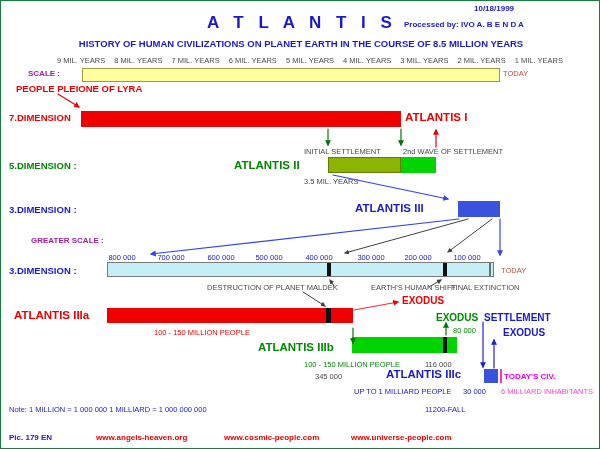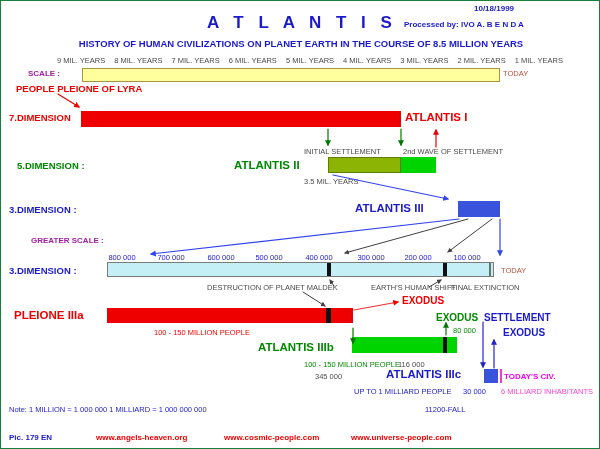--- a/index.html
+++ b/index.html
@@ -56,21 +56,21 @@
   <div class="abs brn t7" style="left:502px;top:69px;">TODAY</div>
 
   <div class="abs red b t9" style="left:15px;top:83px;">PEOPLE PLEIONE OF LYRA</div>
 
   <div class="abs red b t9" style="left:8px;top:112px;">7.DIMENSION</div>
   <div class="bar" style="left:80px;top:110px;width:320px;height:16px;background:#ee0000;"></div>
   <div class="abs red b t11" style="left:404px;top:111px;">ATLANTIS I</div>
   <div class="abs gry t7" style="left:303px;top:147px;">INITIAL SETTLEMENT</div>
   <div class="abs gry t7" style="left:402px;top:147px;">2nd WAVE OF SETTLEMENT</div>
 
-  <div class="abs green b t9" style="left:16px;top:160px;">5.DIMENSION :</div>
+  <div class="abs green b t9" style="left:8px;top:160px;">5.DIMENSION :</div>
   <div class="abs green b t11" style="left:233px;top:159px;">ATLANTIS II</div>
   <div class="bar" style="left:327px;top:156px;width:108px;height:16px;display:flex;">
     <div style="width:73px;background:#8cb404;border:1px solid #5f7d00;box-sizing:border-box;"></div>
     <div style="width:35px;background:#00d400;"></div>
   </div>
   <div class="abs gry t7" style="left:303px;top:177px;">3.5 MIL. YEARS</div>
 
   <div class="abs blue b t9" style="left:8px;top:204px;">3.DIMENSION :</div>
   <div class="abs blue b t11" style="left:354px;top:202px;">ATLANTIS III</div>
   <div class="bar" style="left:457px;top:200px;width:42px;height:16px;background:#3a53dc;"></div>
@@ -89,39 +89,39 @@
   <div class="bar" style="left:106px;top:261px;width:387px;height:15px;background:#c5eff7;border:1px solid #7a7a7a;box-sizing:border-box;">
     <div class="tick" style="left:219px;width:4px;background:#101010;"></div>
     <div class="tick" style="left:335px;width:4px;background:#101010;"></div>
     <div class="tick" style="left:381px;width:2px;background:#5f7868;"></div>
   </div>
   <div class="abs brn t7" style="left:500px;top:266px;">TODAY</div>
   <div class="abs gry t7" style="left:206px;top:283px;">DESTRUCTION OF PLANET MALDEK</div>
   <div class="abs gry t7" style="left:370px;top:283px;">EARTH'S HUMAN SHIFT</div>
   <div class="abs gry t7" style="left:450px;top:283px;">FINAL EXTINCTION</div>
 
-  <div class="abs red b t11" style="left:13px;top:309px;">PLEIONE IIIa</div>
+  <div class="abs red b t11" style="left:13px;top:309px;">ATLANTIS IIIa</div>
   <div class="bar" style="left:106px;top:307px;width:246px;height:15px;background:#ee0000;">
     <div class="tick" style="left:219px;width:5px;background:#101010;"></div>
   </div>
   <div class="abs red b t10" style="left:401px;top:295px;">EXODUS</div>
   <div class="abs red t7" style="left:153px;top:328px;">100 - 150 MILLION PEOPLE</div>
   <div class="abs gry t7" style="left:314px;top:328px;margin-top:44px;">345 000</div>
 
   <div class="abs green b t10" style="left:435px;top:312px;">EXODUS</div>
   <div class="abs blue b t10" style="left:483px;top:312px;">SETTLEMENT</div>
   <div class="abs green t7" style="left:452px;top:326px;">80 000</div>
   <div class="abs blue b t10" style="left:502px;top:327px;">EXODUS</div>
 
   <div class="abs green b t11" style="left:257px;top:341px;">ATLANTIS IIIb</div>
   <div class="bar" style="left:351px;top:336px;width:105px;height:16px;background:#00d400;">
     <div class="tick" style="left:91px;width:4px;background:#101010;"></div>
   </div>
   <div class="abs green t7" style="left:303px;top:360px;">100 - 150 MILLION PEOPLE</div>
-  <div class="abs gry t7" style="left:397px;top:360px;">116 000</div>
+  <div class="abs gry t7" style="left:424px;top:360px;">116 000</div>
 
   <div class="abs blue b t11" style="left:385px;top:368px;">ATLANTIS IIIc</div>
   <div class="bar" style="left:483px;top:368px;width:14px;height:14px;background:#3a53dc;"></div>
   <div class="bar" style="left:499px;top:368px;width:2px;height:14px;background:#ff33cc;"></div>
   <div class="abs b t8" style="left:503px;top:372px;color:#ee00ee;">TODAY'S CIV.</div>
   <div class="abs blue t7" style="left:353px;top:387px;">UP TO 1 MILLIARD PEOPLE</div>
   <div class="abs blue t7" style="left:462px;top:387px;">30 000</div>
   <div class="abs pink t7" style="left:500px;top:387px;">6 MILLIARD INHABITANTS</div>
 
   <div class="abs blue t7" style="left:8px;top:405px;">Note:  1 MILLION = 1 000 000   1 MILLIARD = 1 000 000 000</div>

